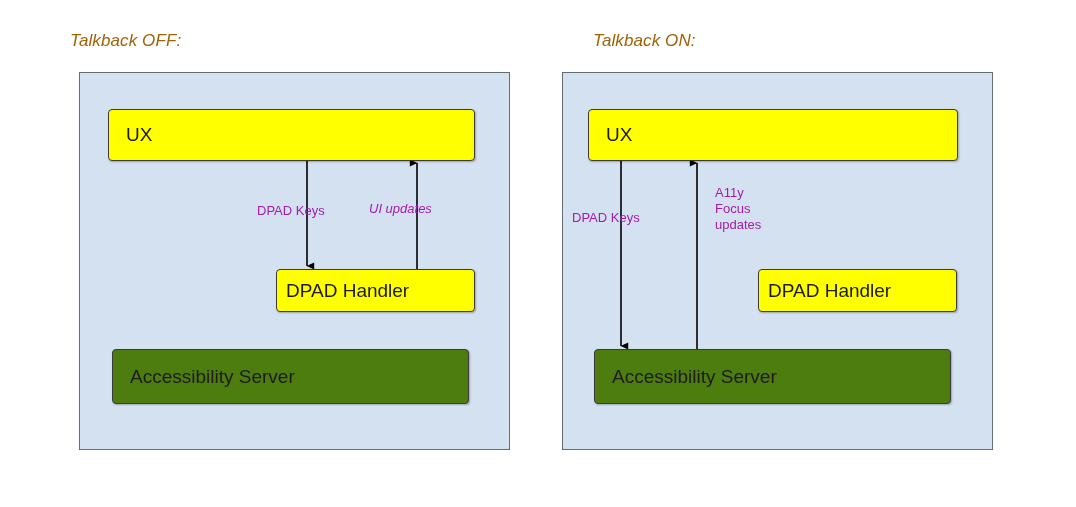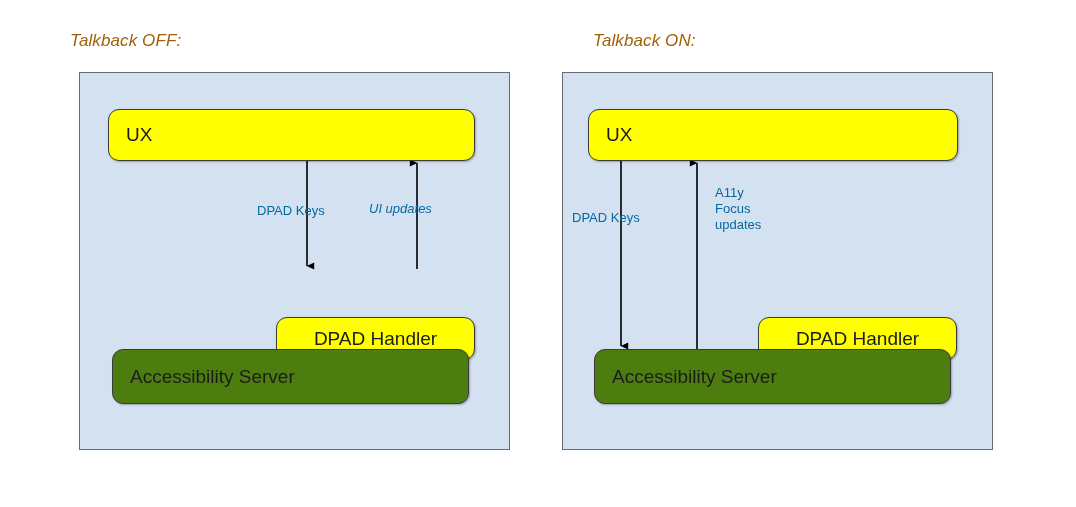--- a/index.html
+++ b/index.html
@@ -28,40 +28,38 @@
     position: absolute;
     background: #d4e1f0;
     border: 1.5px solid #666d72;
     box-sizing: border-box;
   }
 
   .node {
     position: absolute;
     box-sizing: border-box;
     border: 1.5px solid #3b3b3b;
-    border-radius: 11px;
+    border-radius: 4px;
     display: flex;
     align-items: center;
     font-size: 19px;
     color: #1c1c1c;
     padding-left: 17px;
     box-shadow: 1px 1px 2px rgba(0,0,0,0.28);
   }
   .node.yellow { background: #ffff00; }
   .node.green  { background: #4d7c0f; }
   .node.center-text {
-    justify-content: center;
-    padding-left: 0;
-    margin-top: 48px;
+    padding-left: 9px;
   }
 
   .edge-label {
     position: absolute;
     font-size: 13px;
-    color: #0369a1;
+    color: #a21caf;
     line-height: 16px;
     white-space: nowrap;
   }
 
   .arrow-svg {
     position: absolute;
     overflow: visible;
     pointer-events: none;
   }
 </style>

